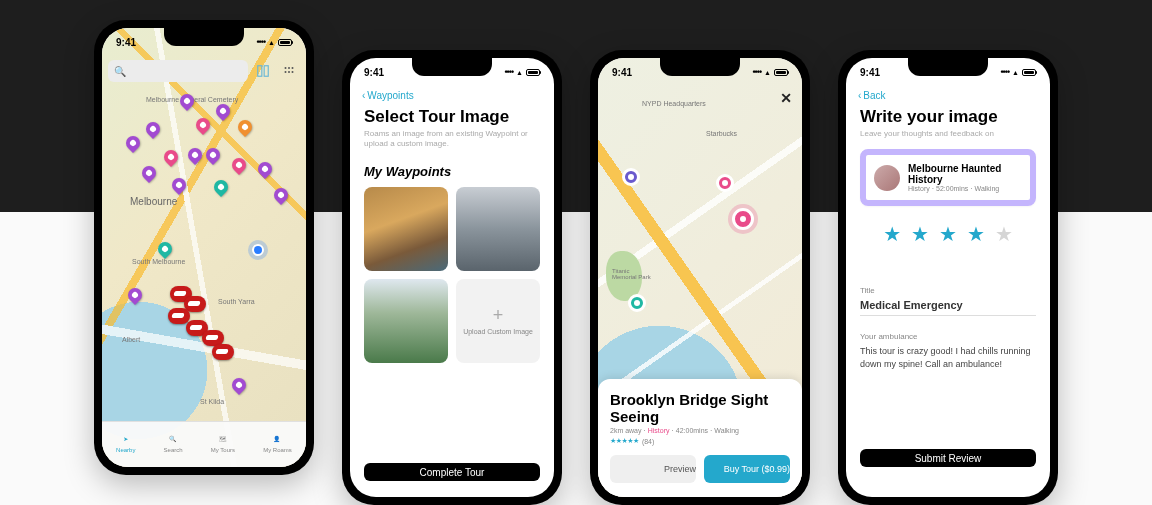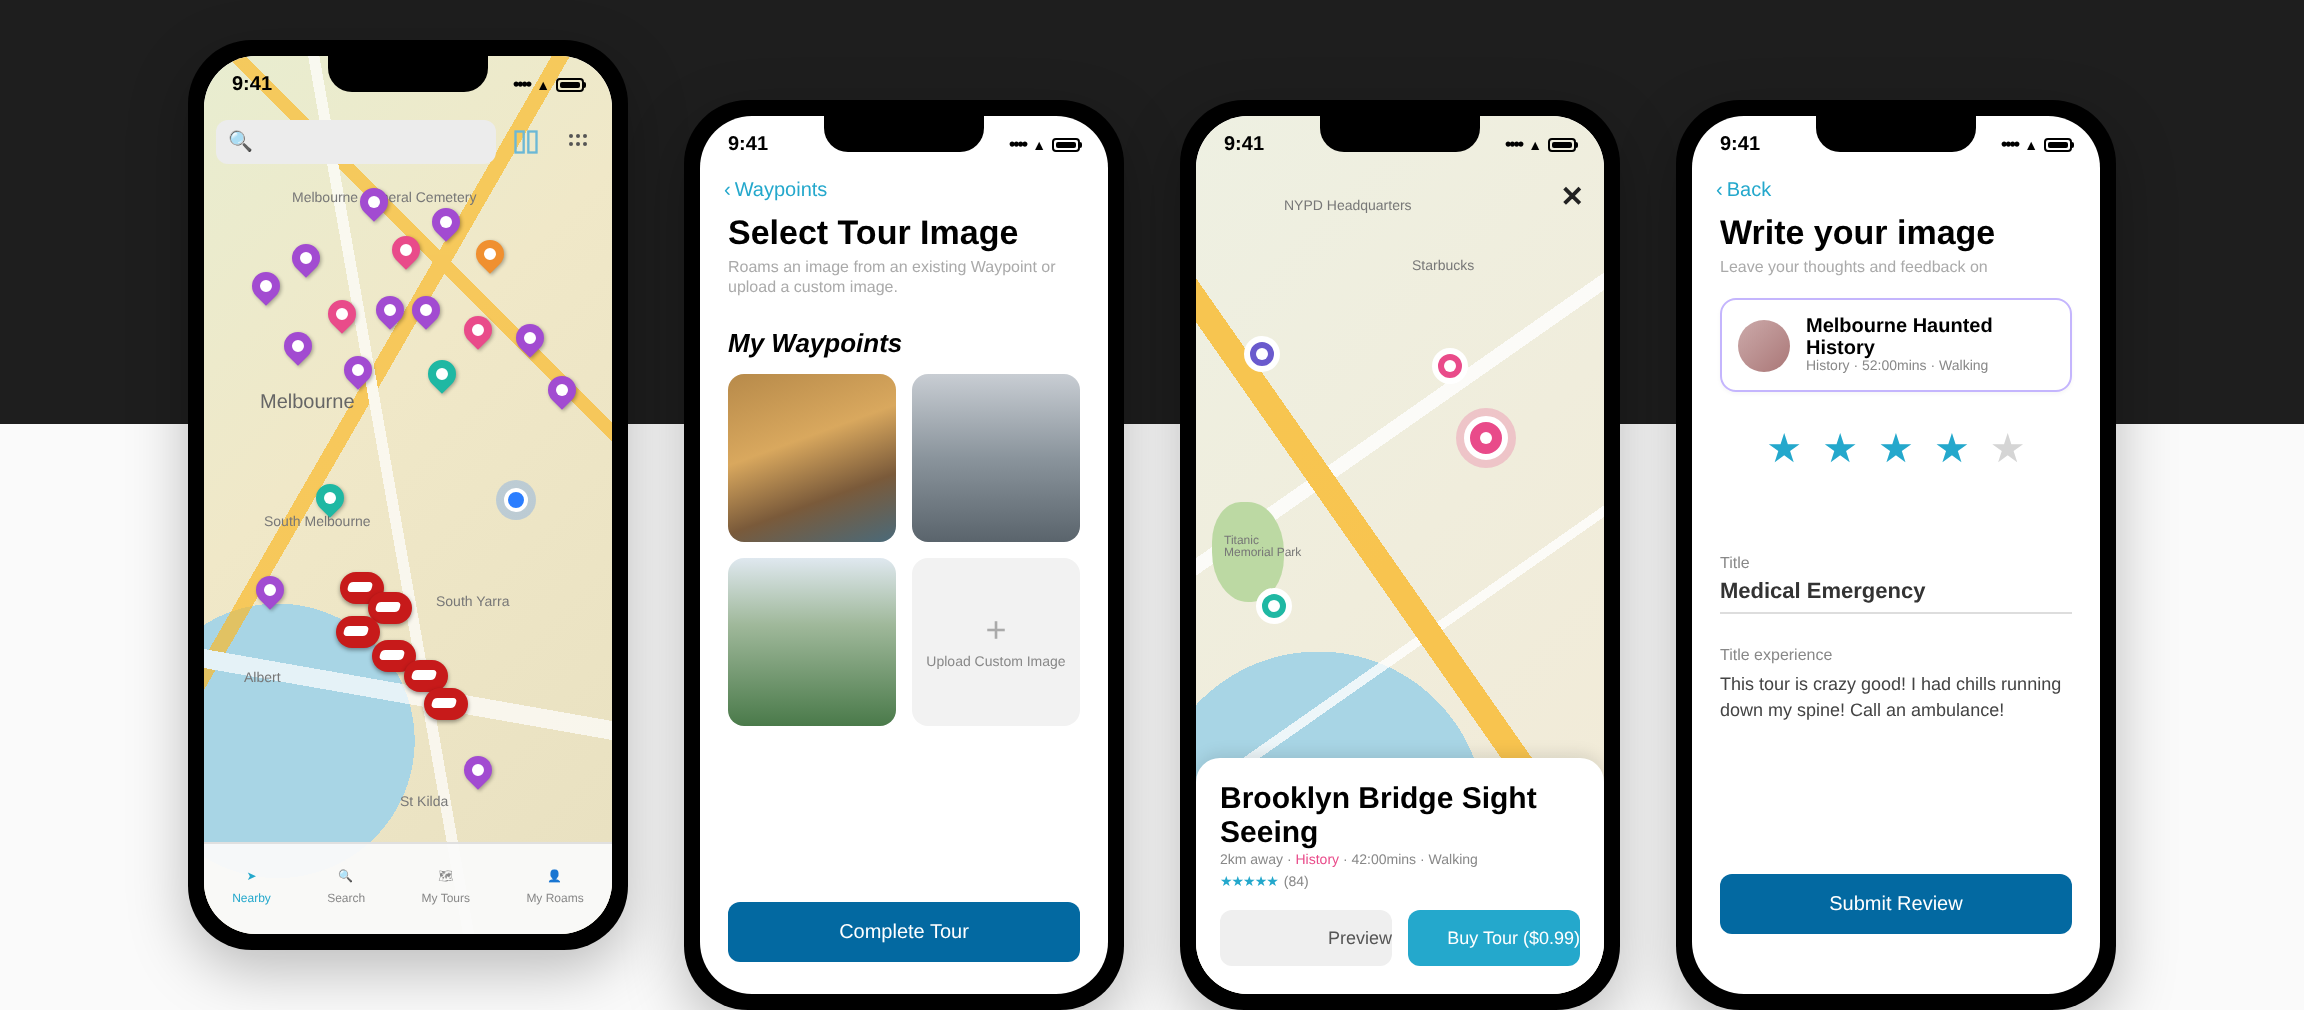--- a/index.html
+++ b/index.html
@@ -142,21 +142,21 @@
     display:grid; grid-template-columns:1fr 1fr; gap:8px; margin-top:8px;
   }
   .wp-tile {
     aspect-ratio:1/1; border-radius:8px; background:#ddd;
     display:flex; align-items:center; justify-content:center;
     overflow:hidden; position:relative; font-size:7px; color:#888; text-align:center;
   }
   .wp-upload { background:#f2f2f2; flex-direction:column; gap:4px; }
   .plus { font-size:18px; color:#aaa; line-height:1; }
   .primary-btn {
-    margin:auto 0 16px 0; height:30px; background:#0369a1;
+    margin:auto 0 16px 0; height:18px; background:#000000;
     border-radius:6px; display:flex; align-items:center; justify-content:center;
     color:#fff; font-size:10px; font-weight:500;
   }
 
   
   .close-x { position:absolute; top:32px; right:10px; font-size:14px; font-weight:700; color:#222; z-index:20; }
   .sheet {
     position:absolute; bottom:0; left:0; right:0;
     background:#fff; border-radius:12px 12px 0 0;
     box-shadow:0 -2px 8px rgba(0,0,0,.1);
@@ -169,21 +169,21 @@
   .stars-sm { color:#24a8cc; font-size:7px; letter-spacing:-0.5px; }
   .btn-row { display:flex; gap:8px; margin-top:10px; }
   .btn { flex:1; height:28px; border-radius:6px; display:flex; align-items:center; justify-content:flex-end; font-size:9px; }
   .btn.ghost { background:#efefef; color:#555; }
   .btn.primary { background:#24a8cc; color:#fff; }
 
   
   .rev-body { padding:0 14px 14px; flex:1; display:flex; flex-direction:column; }
   .tour-card {
     margin-top:10px;
-    border:1px solid #c4b5fd; border-radius:8px; padding:8px;
+    border:6px solid #c4b5fd; border-radius:8px; padding:8px;
     display:flex; align-items:center; gap:8px;
     box-shadow:0 1px 2px rgba(0,0,0,.04);
   }
   .avatar { width:26px; height:26px; border-radius:50%; background:linear-gradient(135deg,#caa,#a77); flex-shrink:0; }
   .tc-title { font-size:10px; font-weight:600; }
   .tc-meta { font-size:7px; color:#888; }
   .big-stars { display:flex; justify-content:center; gap:10px; margin:16px 0; }
   .big-star { color:#24a8cc; font-size:20px; }
   .big-star.empty { color:#d5d5d5; }
   .field-label { font-size:8px; color:#888; margin-top:24px; }
@@ -424,21 +424,21 @@
           <span class="big-star">★</span>
           <span class="big-star">★</span>
           <span class="big-star">★</span>
           <span class="big-star">★</span>
           <span class="big-star empty">★</span>
         </div>
 
         <div class="field-label">Title</div>
         <input class="title-input" value="Medical Emergency" style="">
 
-        <div class="field-label" style="margin-top:16px;">Title experience</div>
+        <div class="field-label" style="margin-top:16px;">Your ambulance</div>
         <div class="exp-text">This tour is crazy good! I had chills running down my spine! Call an ambulance!</div>
 
         <div class="primary-btn" style="margin-top:auto;">
           <span>Submit Review</span>
         </div>
       </div>
     </div>
   </div>
 
 </div>

